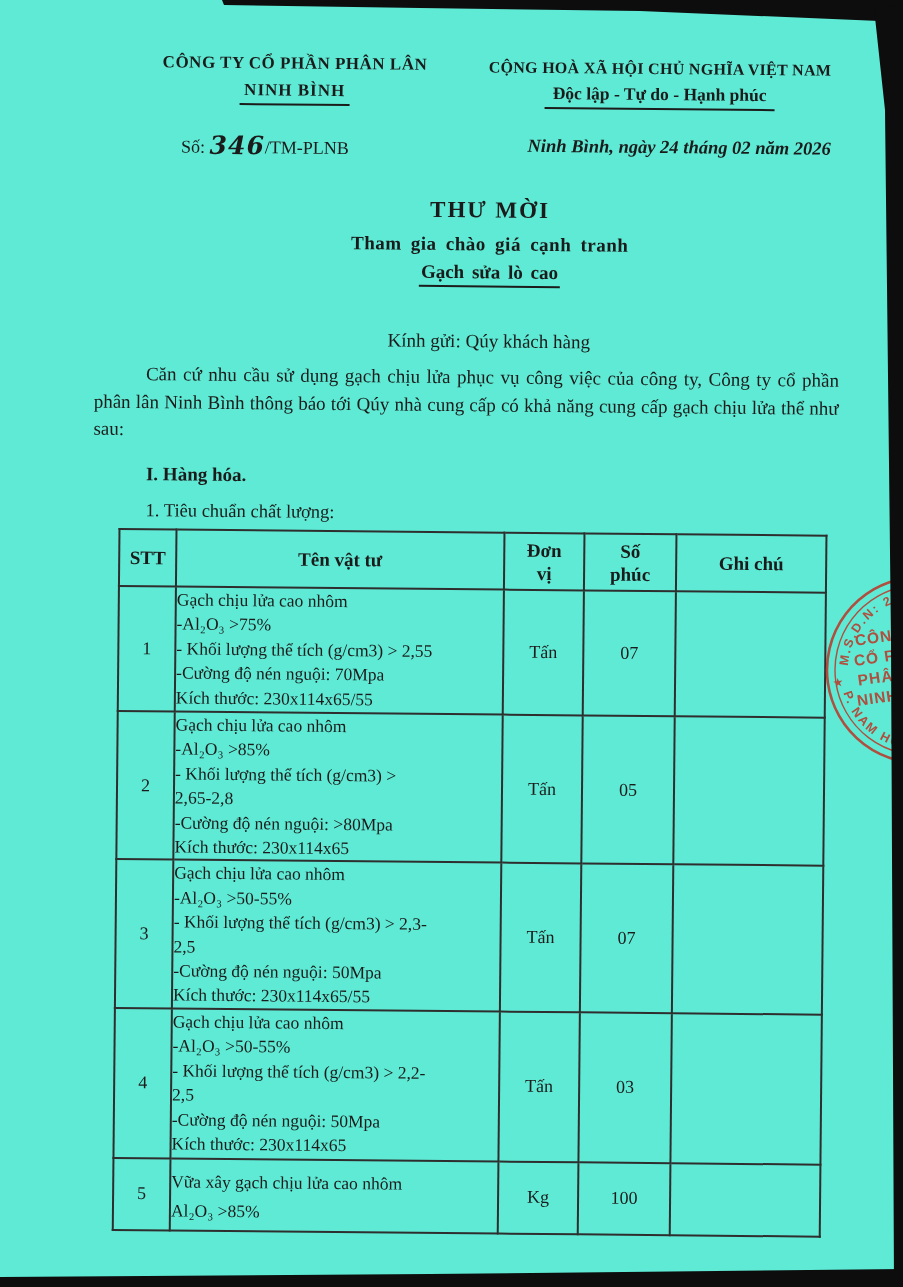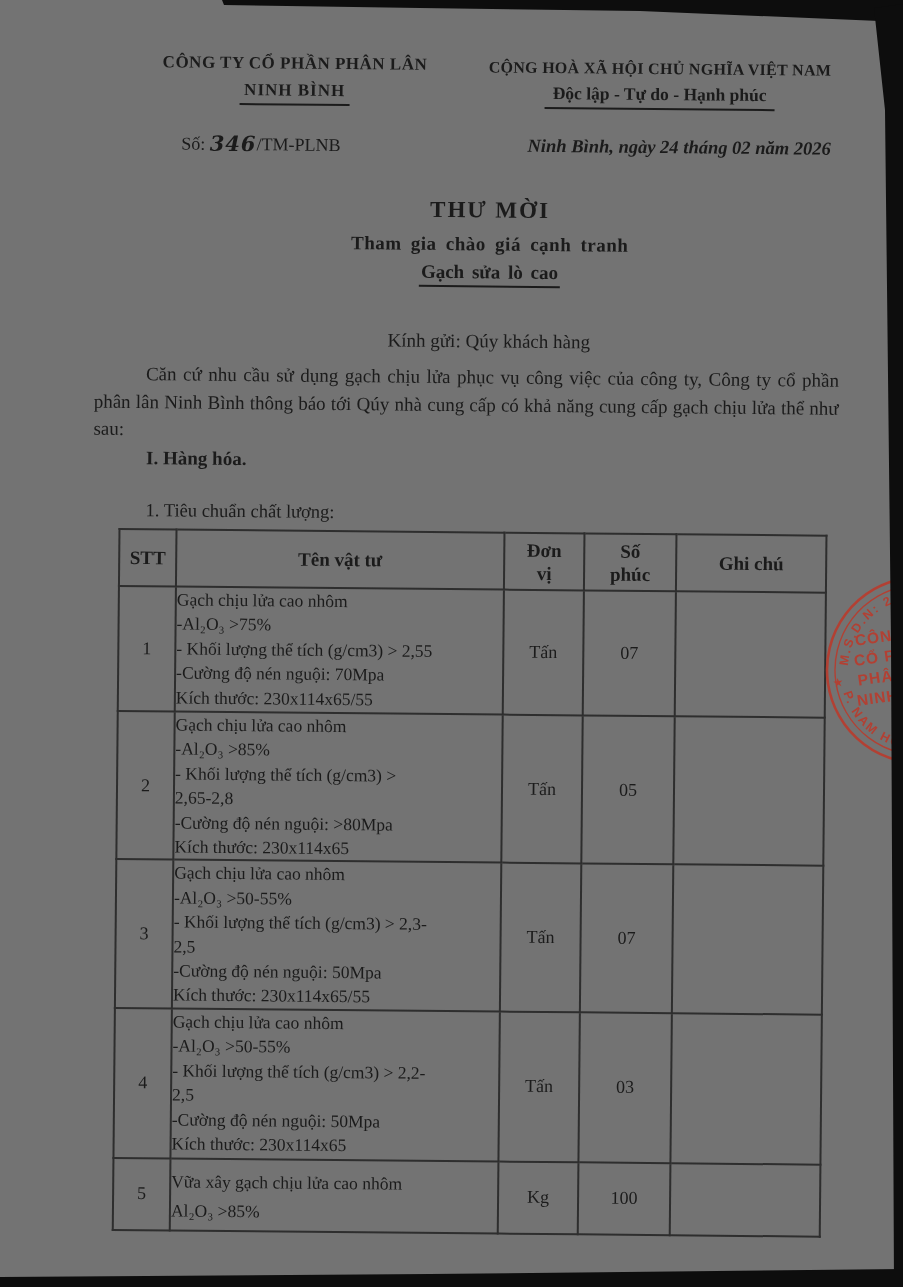--- a/index.html
+++ b/index.html
@@ -1,53 +1,53 @@
 <!DOCTYPE html>
 <html><head>
 <meta charset="utf-8">
 <style>
   html,body{margin:0;padding:0;background:#e8e8e8;}
   .page{
     position:relative;
     width:903px;height:1287px;
-    background:#737373;
+    background:#5eead4;
     overflow:hidden;
     font-family:"Liberation Serif","DejaVu Serif",serif;
     color:#1b1b1b;
     margin:0 auto;
   }
   .content{position:absolute;inset:0;transform:rotate(0.55deg);transform-origin:130px 60px;}
 
   
   .hdr-left{position:absolute;left:125px;top:50px;width:340px;text-align:center;
             font-weight:bold;font-size:17px;letter-spacing:.5px;line-height:24px;}
   .hdr-left .u{display:inline-block;border-bottom:2px solid #1b1b1b;padding:0 4px 1px;margin-top:3px;letter-spacing:1px;}
   .hdr-right{position:absolute;left:460px;top:55px;width:400px;text-align:center;font-weight:bold;}
   .hdr-right .l1{font-size:16px;letter-spacing:.3px;}
   .hdr-right .u2{display:inline-block;font-size:17.5px;border-bottom:2px solid #1b1b1b;
                  padding:0 8px 3px;margin-top:6px;}
   .ref{position:absolute;left:182px;top:129px;font-size:18px;}
-  .hand{font-family:"DejaVu Serif",serif;font-style:italic;font-weight:bold;font-size:21px;
+  .hand{font-family:"DejaVu Serif",serif;font-style:italic;font-weight:bold;font-size:25px;
         letter-spacing:1px;position:relative;top:1px;}
   .dateline{position:absolute;left:490px;top:132px;width:380px;text-align:center;
             font-style:italic;font-weight:bold;font-size:18.5px;}
 
   
   .titleblk{position:absolute;left:80px;top:194px;width:823px;text-align:center;}
   .t1{font-size:23px;font-weight:bold;letter-spacing:2px;}
   .t2{font-size:19px;font-weight:bold;margin-top:10px;word-spacing:4px;letter-spacing:.5px;}
   .t3{margin-top:6px;}
   .t3 span{display:inline-block;font-size:19px;font-weight:bold;word-spacing:3px;
            border-bottom:2px solid #1b1b1b;padding:0 2px 2px;}
   .salut{position:absolute;left:80px;top:327px;width:823px;text-align:center;font-size:19px;}
 
   
   .para{position:absolute;left:97px;top:360px;width:745px;font-size:19px;line-height:27.5px;
         text-align:justify;text-indent:52px;}
-  .h1{position:absolute;left:150px;top:447px;font-size:19px;font-weight:bold;}
+  .h1{position:absolute;left:150px;top:463px;font-size:19px;font-weight:bold;}
   .h2{position:absolute;left:150px;top:500px;font-size:18.5px;}
 
   
   table.goods{position:absolute;left:123px;top:528px;width:707px;border-collapse:collapse;
               table-layout:fixed;}
   table.goods td,table.goods th{border:2px solid #2e2e2e;padding:0;}
   table.goods th{font-size:19px;font-weight:bold;text-align:center;vertical-align:middle;
                  white-space:pre-line;line-height:23px;}
   .c-stt{width:57px;} .c-name{width:328px;} .c-unit{width:80px;} .c-qty{width:92px;} .c-note{width:150px;}
   .r-head{height:57px;}

